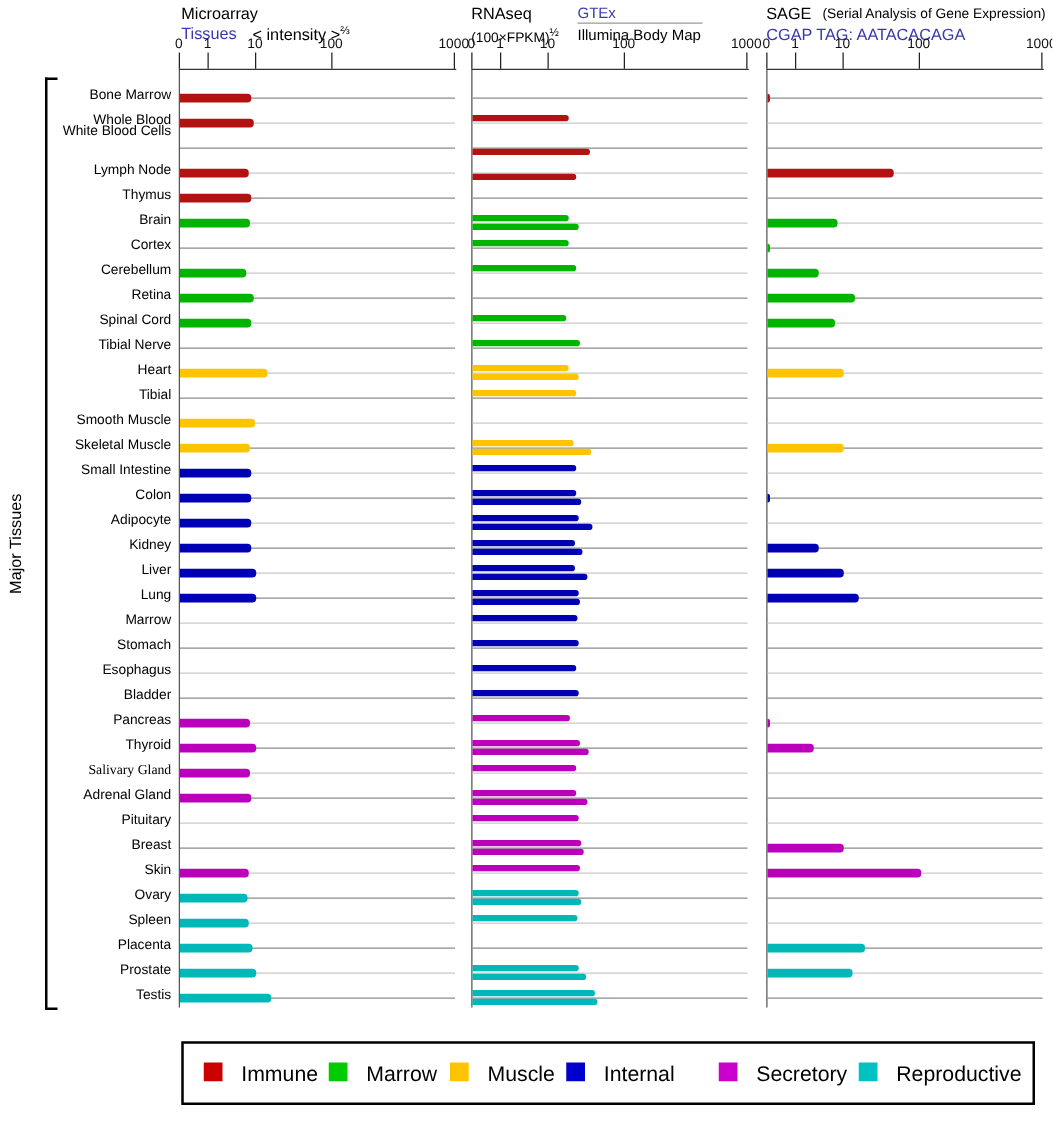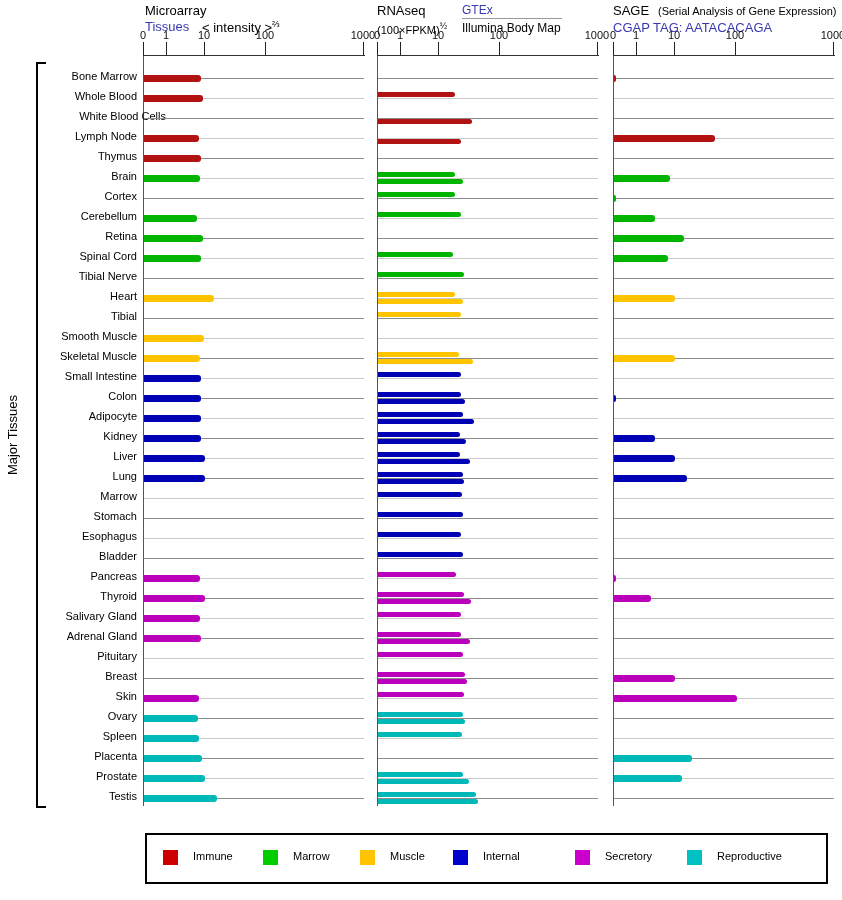--- a/index.html
+++ b/index.html
@@ -17,21 +17,21 @@
   .tissue{font-size:11px;color:#000;text-align:right;white-space:nowrap;}
   .axis-h{background:#333;height:1px;}
   .axis-v{background:#555;width:1px;}
   .tick{background:#222;width:1px;}
   .rline{height:1px;}
   .bar{border-radius:0 3px 3px 0;}
   .bracket{background:#000;}
   .rot{transform:rotate(-90deg);font-size:13px;text-align:center;white-space:nowrap;}
   .legendbox{border:2px solid #000;}
   .lswatch{width:15px;height:15px;}
-  .llabel{font-size:11px;white-space:nowrap;}
+  .llabel{font-size:17px;white-space:nowrap;}
   .sepline{background:#999;height:1px;}
 </style>
 </head>
 <body>
 
 <div class="stage">
 
   <div class="abs ptitle" style="left:145px;top:3px;">Microarray</div>
   <a class="abs plink" style="left:145px;top:19px;">Tissues</a>
   <div class="abs formula" style="left:202px;top:19px;">
@@ -97,21 +97,21 @@
       <div class="abs rline" style="left: 378px; top: 78px; width: 220px; background: rgb(140, 140, 140);"></div>
       <div class="abs rline" style="left: 614px; top: 78px; width: 220px; background: rgb(140, 140, 140);"></div>
       <div class="abs bar" style="left: 144px; top: 75px; width: 57px; height: 7px; background: rgb(178, 18, 18);"></div>
       <div class="abs bar" style="left: 614px; top: 75px; width: 2px; height: 7px; background: rgb(178, 18, 18);"></div>
       <div class="abs tissue" style="left: 0px; top: 90px; width: 137px;">Whole Blood</div>
       <div class="abs rline" style="left: 144px; top: 98px; width: 220px; background: rgb(201, 201, 201);"></div>
       <div class="abs rline" style="left: 378px; top: 98px; width: 220px; background: rgb(201, 201, 201);"></div>
       <div class="abs rline" style="left: 614px; top: 98px; width: 220px; background: rgb(201, 201, 201);"></div>
       <div class="abs bar" style="left: 144px; top: 95px; width: 59px; height: 7px; background: rgb(178, 18, 18);"></div>
       <div class="abs bar" style="left: 378px; top: 92px; width: 77px; height: 5px; background: rgb(178, 18, 18);"></div>
-      <div class="abs tissue" style="left: 0px; top: 110px; width: 137px; margin-left: 29px;">White Blood Cells</div>
+      <div class="abs tissue" style="left: 0px; top: 99px; width: 137px;">White Blood Cells</div>
       <div class="abs rline" style="left: 144px; top: 118px; width: 220px; background: rgb(140, 140, 140);"></div>
       <div class="abs rline" style="left: 378px; top: 118px; width: 220px; background: rgb(140, 140, 140);"></div>
       <div class="abs rline" style="left: 614px; top: 118px; width: 220px; background: rgb(140, 140, 140);"></div>
       <div class="abs bar" style="left: 378px; top: 119px; width: 94px; height: 5px; background: rgb(178, 18, 18);"></div>
       <div class="abs tissue" style="left: 0px; top: 130px; width: 137px;">Lymph Node</div>
       <div class="abs rline" style="left: 144px; top: 138px; width: 220px; background: rgb(201, 201, 201);"></div>
       <div class="abs rline" style="left: 378px; top: 138px; width: 220px; background: rgb(201, 201, 201);"></div>
       <div class="abs rline" style="left: 614px; top: 138px; width: 220px; background: rgb(201, 201, 201);"></div>
       <div class="abs bar" style="left: 144px; top: 135px; width: 55px; height: 7px; background: rgb(178, 18, 18);"></div>
       <div class="abs bar" style="left: 378px; top: 139px; width: 83px; height: 5px; background: rgb(178, 18, 18);"></div>
@@ -259,21 +259,21 @@
       <div class="abs bar" style="left: 378px; top: 572px; width: 78px; height: 5px; background: rgb(187, 0, 187);"></div>
       <div class="abs bar" style="left: 614px; top: 575px; width: 2px; height: 7px; background: rgb(187, 0, 187);"></div>
       <div class="abs tissue" style="left: 0px; top: 590px; width: 137px;">Thyroid</div>
       <div class="abs rline" style="left: 144px; top: 598px; width: 220px; background: rgb(140, 140, 140);"></div>
       <div class="abs rline" style="left: 378px; top: 598px; width: 220px; background: rgb(140, 140, 140);"></div>
       <div class="abs rline" style="left: 614px; top: 598px; width: 220px; background: rgb(140, 140, 140);"></div>
       <div class="abs bar" style="left: 144px; top: 595px; width: 61px; height: 7px; background: rgb(187, 0, 187);"></div>
       <div class="abs bar" style="left: 378px; top: 592px; width: 86px; height: 5px; background: rgb(187, 0, 187);"></div>
       <div class="abs bar" style="left: 378px; top: 599px; width: 93px; height: 5px; background: rgb(187, 0, 187);"></div>
       <div class="abs bar" style="left: 614px; top: 595px; width: 37px; height: 7px; background: rgb(187, 0, 187);"></div>
-      <div class="abs tissue" style="left: 0px; top: 610px; width: 137px;">Salivary Gland</div>
+      <div class="abs tissue" style="left: 0px; top: 610px; width: 137px; font-family: Liberation Serif, serif;">Salivary Gland</div>
       <div class="abs rline" style="left: 144px; top: 618px; width: 220px; background: rgb(201, 201, 201);"></div>
       <div class="abs rline" style="left: 378px; top: 618px; width: 220px; background: rgb(201, 201, 201);"></div>
       <div class="abs rline" style="left: 614px; top: 618px; width: 220px; background: rgb(201, 201, 201);"></div>
       <div class="abs bar" style="left: 144px; top: 615px; width: 56px; height: 7px; background: rgb(187, 0, 187);"></div>
       <div class="abs bar" style="left: 378px; top: 612px; width: 83px; height: 5px; background: rgb(187, 0, 187);"></div>
       <div class="abs tissue" style="left: 0px; top: 630px; width: 137px;">Adrenal Gland</div>
       <div class="abs rline" style="left: 144px; top: 638px; width: 220px; background: rgb(140, 140, 140);"></div>
       <div class="abs rline" style="left: 378px; top: 638px; width: 220px; background: rgb(140, 140, 140);"></div>
       <div class="abs rline" style="left: 614px; top: 638px; width: 220px; background: rgb(140, 140, 140);"></div>
       <div class="abs bar" style="left: 144px; top: 635px; width: 57px; height: 7px; background: rgb(187, 0, 187);"></div>

